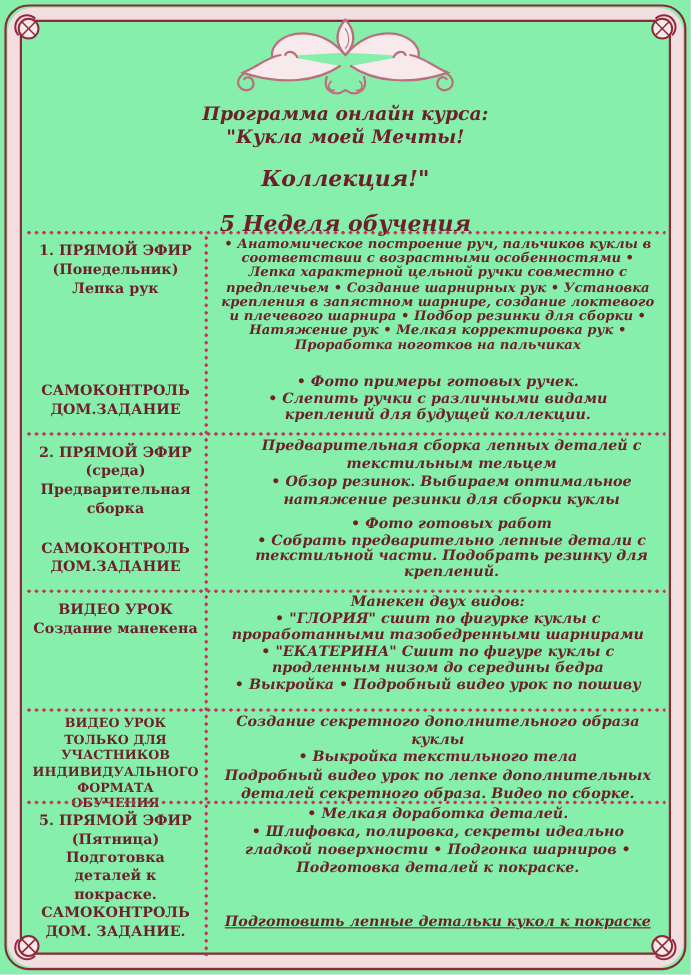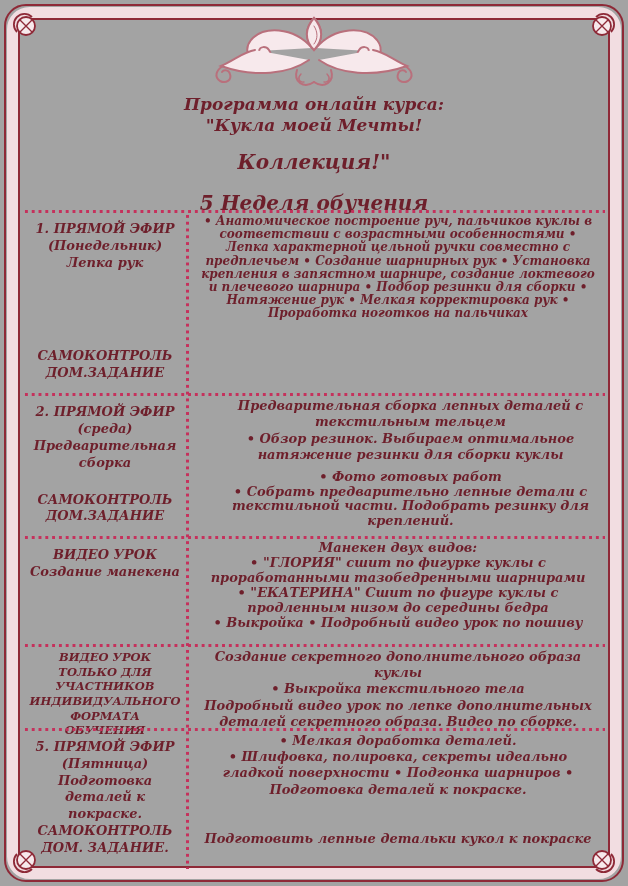--- a/index.html
+++ b/index.html
@@ -1,19 +1,19 @@
 <!DOCTYPE html>
 <html><head>
 <meta charset="utf-8">
 <style>
   html,body{margin:0;padding:0;background:#e8e8e8;}
   .page{
     position:relative;
     width:628px;height:886px;
-    background:#a3a3a3;
+    background:#86efac;
     overflow:hidden;
     font-family:"DejaVu Serif","Liberation Serif",serif;
     color:#6e1f2b;
   }
   svg.frame{position:absolute;inset:0;pointer-events:none;}
   .ornament{position:absolute;top:12px;left:50%;transform:translateX(-50%);}
   .header{
     position:absolute;top:94px;left:0;right:0;
     text-align:center;font-weight:bold;font-style:italic;
   }
@@ -32,21 +32,21 @@
   .row{position:relative;display:flex;}
   .row::before{
     content:"";position:absolute;top:-1px;left:0;right:0;height:3px;
     background-image:radial-gradient(circle,#c5315c 1.4px,rgba(0,0,0,0) 1.6px);
     background-size:6.8px 3px;background-repeat:repeat-x;
   }
   .r1{height:184px;} .r2{height:144px;gap:25px;} .r3{height:108px;} .r4{height:84px;} .r5{flex:1;}
   .cell-left{
     width:164px;flex:none;display:flex;flex-direction:column;
     align-items:center;text-align:center;
-    font-weight:bold;font-style:italic;font-size:13px;line-height:1.3;
+    font-weight:bold;font-size:13px;line-height:1.3;
     white-space:pre-line;padding:10px 6px 12px;box-sizing:border-box;
   }
   .cell-right{
     flex:1;display:flex;flex-direction:column;align-items:center;text-align:center;
     font-weight:bold;font-style:italic;font-size:13px;line-height:1.15;
     white-space:pre-line;padding:4px 10px 8px 14px;box-sizing:border-box;
   }
   .spread{justify-content:space-between;}
   .centered{justify-content:flex-start;}
   .topped{justify-content:flex-start;padding-top:5px;}
@@ -102,20 +102,22 @@
     <div class="row r1">
       <div class="cell-left spread">
         <div>1. ПРЯМОЙ ЭФИР
 (Понедельник)
 Лепка рук</div>
         <div>САМОКОНТРОЛЬ
 ДОМ.ЗАДАНИЕ</div>
       </div>
       <div class="cell-right spread">
         <div class="tight">• Анатомическое построение руч, пальчиков куклы в соответствии с возрастными особенностями • Лепка характерной цельной ручки совместно с предплечьем • Создание шарнирных рук • Установка крепления в запястном шарнире, создание локтевого и плечевого шарнира • Подбор резинки для сборки • Натяжение рук • Мелкая корректировка рук • Проработка ноготков на пальчиках</div>
+        <div>• Фото примеры готовых ручек.
+• Слепить ручки с различными видами креплений для будущей коллекции.</div>
       </div>
     </div>
 
     <div class="row r2">
       <div class="cell-left spread">
         <div>2. ПРЯМОЙ ЭФИР
 (среда)
 Предварительная
 сборка</div>
         <div>САМОКОНТРОЛЬ
@@ -163,18 +165,18 @@
 (Пятница)
 Подготовка
 деталей к
 покраске.</div>
         <div>САМОКОНТРОЛЬ
 ДОМ. ЗАДАНИЕ.</div>
       </div>
       <div class="cell-right spread">
         <div class="lh12">• Мелкая доработка деталей.
 • Шлифовка, полировка, секреты идеально гладкой поверхности • Подгонка шарниров • Подготовка деталей к покраске.</div>
-        <div style="padding-bottom:14px;">Подготовить лепные детальки кукол к покраске</div>
+        <div style="padding-bottom:14px;text-decoration:underline;">Подготовить лепные детальки кукол к покраске</div>
       </div>
     </div>
   </div>
 
 </div>
 
 </body></html>

